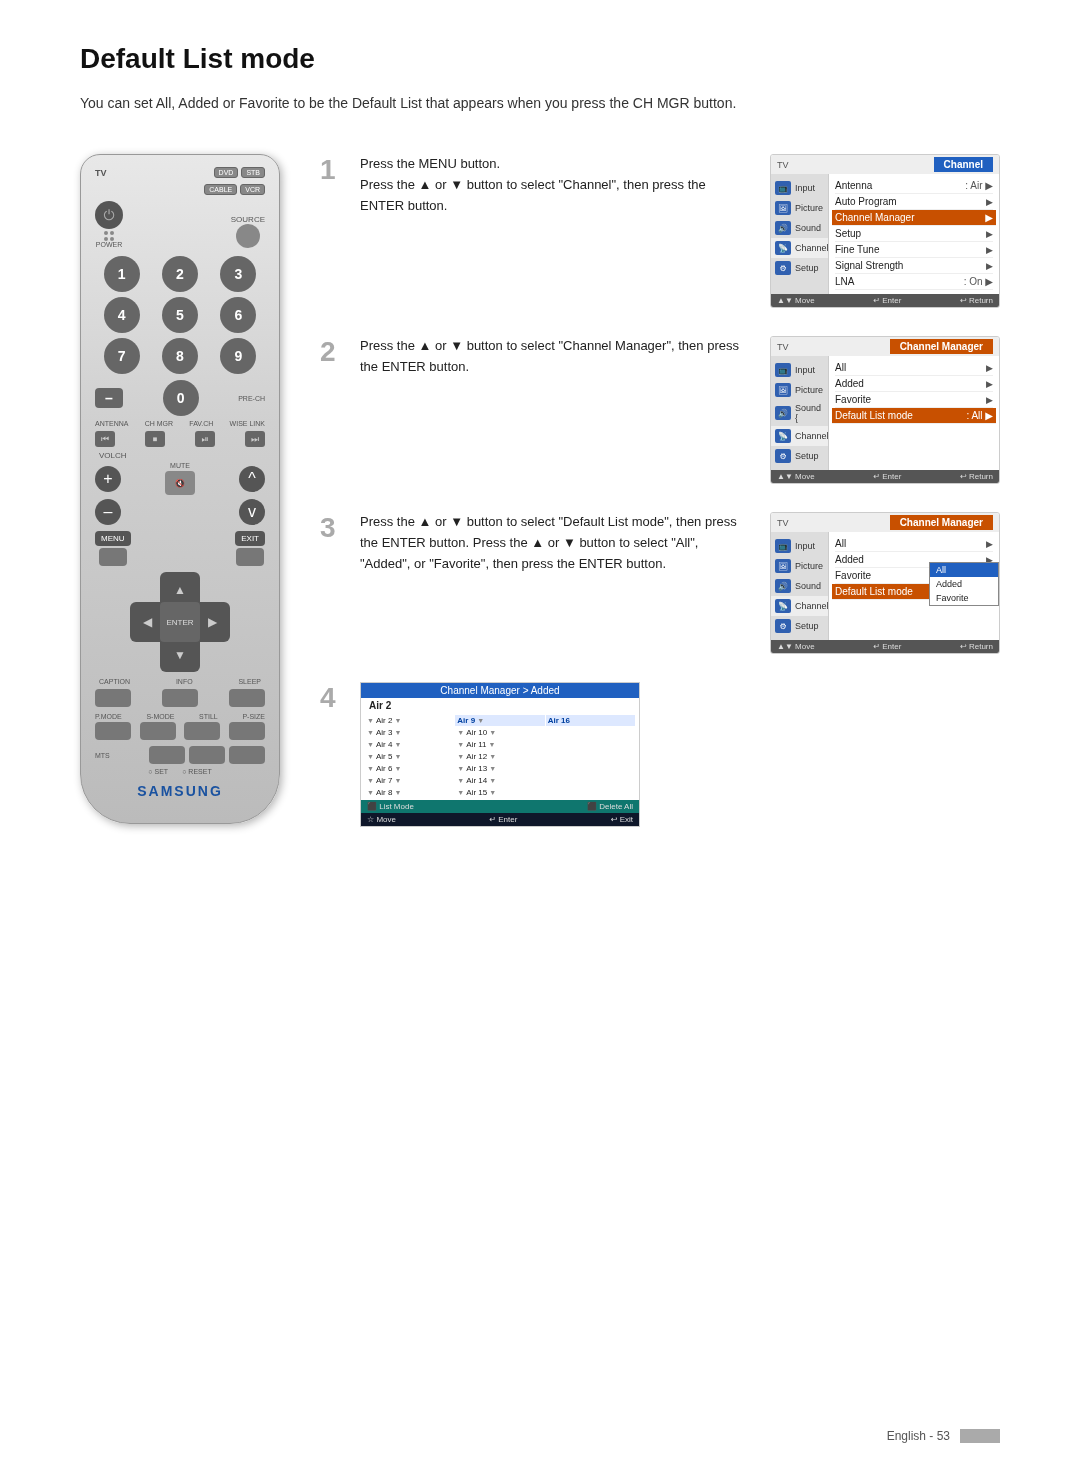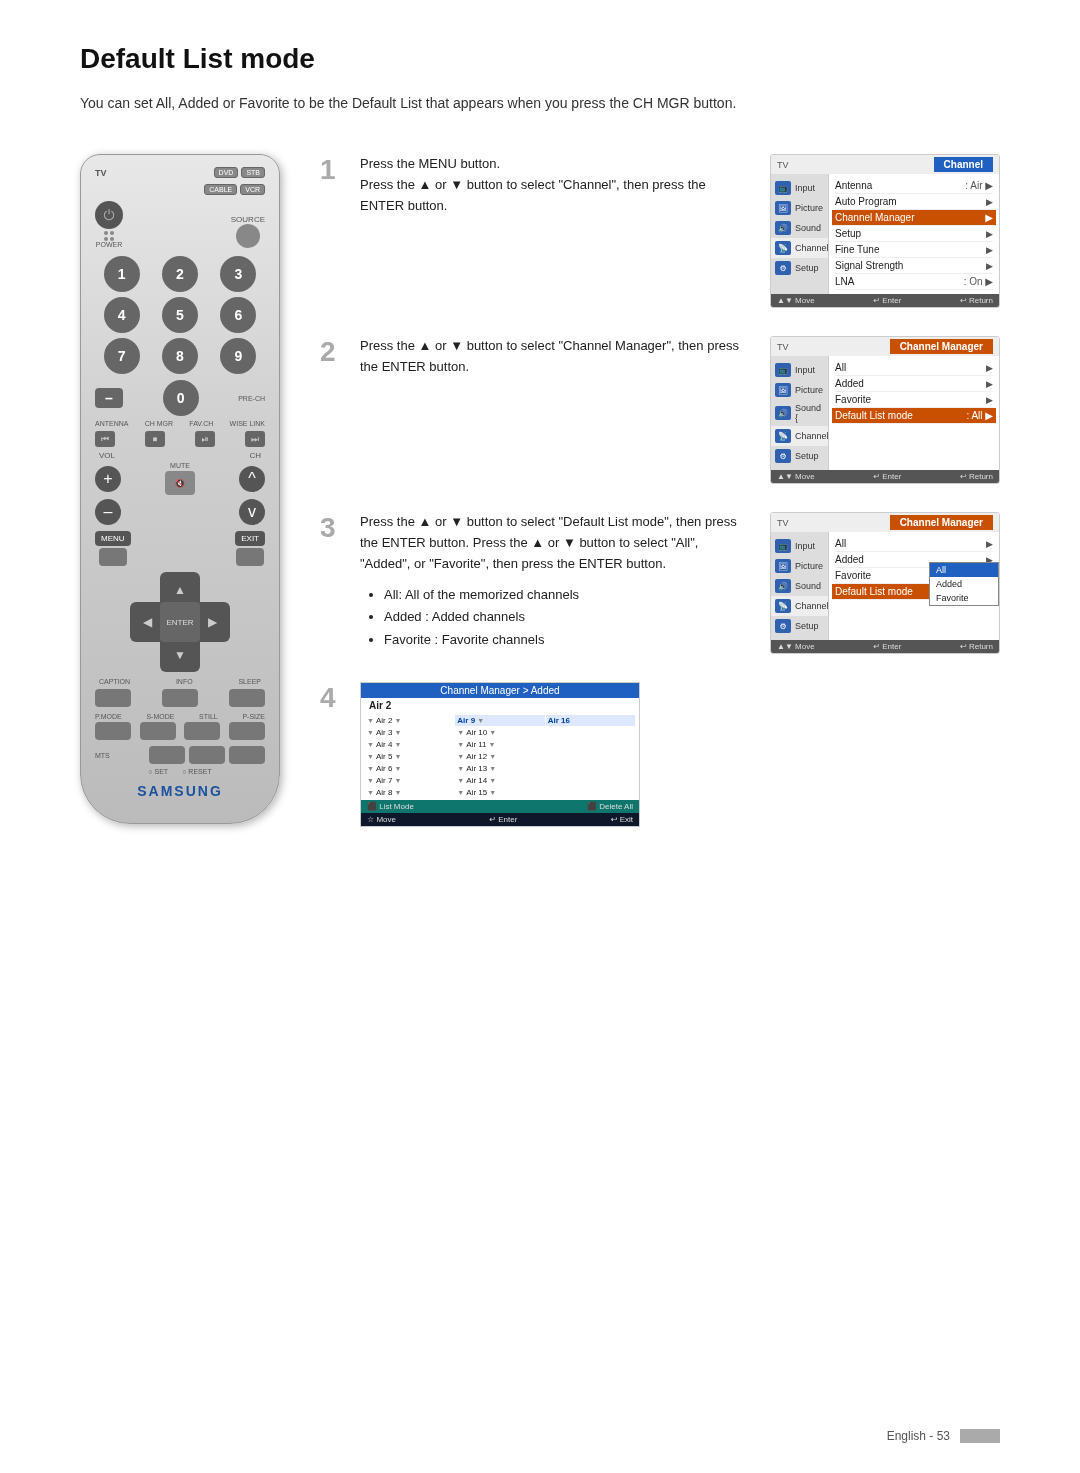--- a/index.html
+++ b/index.html
@@ -195,21 +195,21 @@
       border-radius: 3px;
       display: flex;
       align-items: center;
       justify-content: center;
       color: #ccc;
       font-size: 9px;
     }
 
     .vol-ch-label {
       display: flex;
-      justify-content: space-between;
+      justify-content: flex-start;
       font-size: 8px;
       color: #555;
       padding: 0 4px;
       margin-bottom: 2px;
     }
 
     .mute-row {
       display: flex;
       justify-content: space-between;
       align-items: center;
@@ -934,25 +934,20 @@
           </div>
         </div>
       </div>
 
       <div class="step">
         <div class="step-number">3</div>
         <div style="flex:1;">
           <div class="step-text">
             Press the ▲ or ▼ button to select "Default List mode", then press the ENTER button. Press the ▲ or ▼ button to select "All", "Added", or "Favorite", then press the ENTER button.
           </div>
-          <ul style="font-size:13px;line-height:1.7;margin-top:10px;padding-left:24px;color:#222;">
-            <li>All: All of the memorized channels</li>
-            <li>Added : Added channels</li>
-            <li>Favorite : Favorite channels</li>
-          </ul>
         </div>
         <div class="step-screen">
           <div class="tv-screen">
             <div style="display:flex;justify-content:space-between;align-items:center;background:#eee;padding:2px 6px;">
               <span style="font-size:9px;color:#555;">TV</span>
               <div style="background:#c85000;color:#fff;padding:2px 10px;font-size:10px;font-weight:bold;">Channel Manager</div>
             </div>
             <div class="tv-body">
               <div class="tv-sidebar">
                 <div class="tv-sidebar-item">

